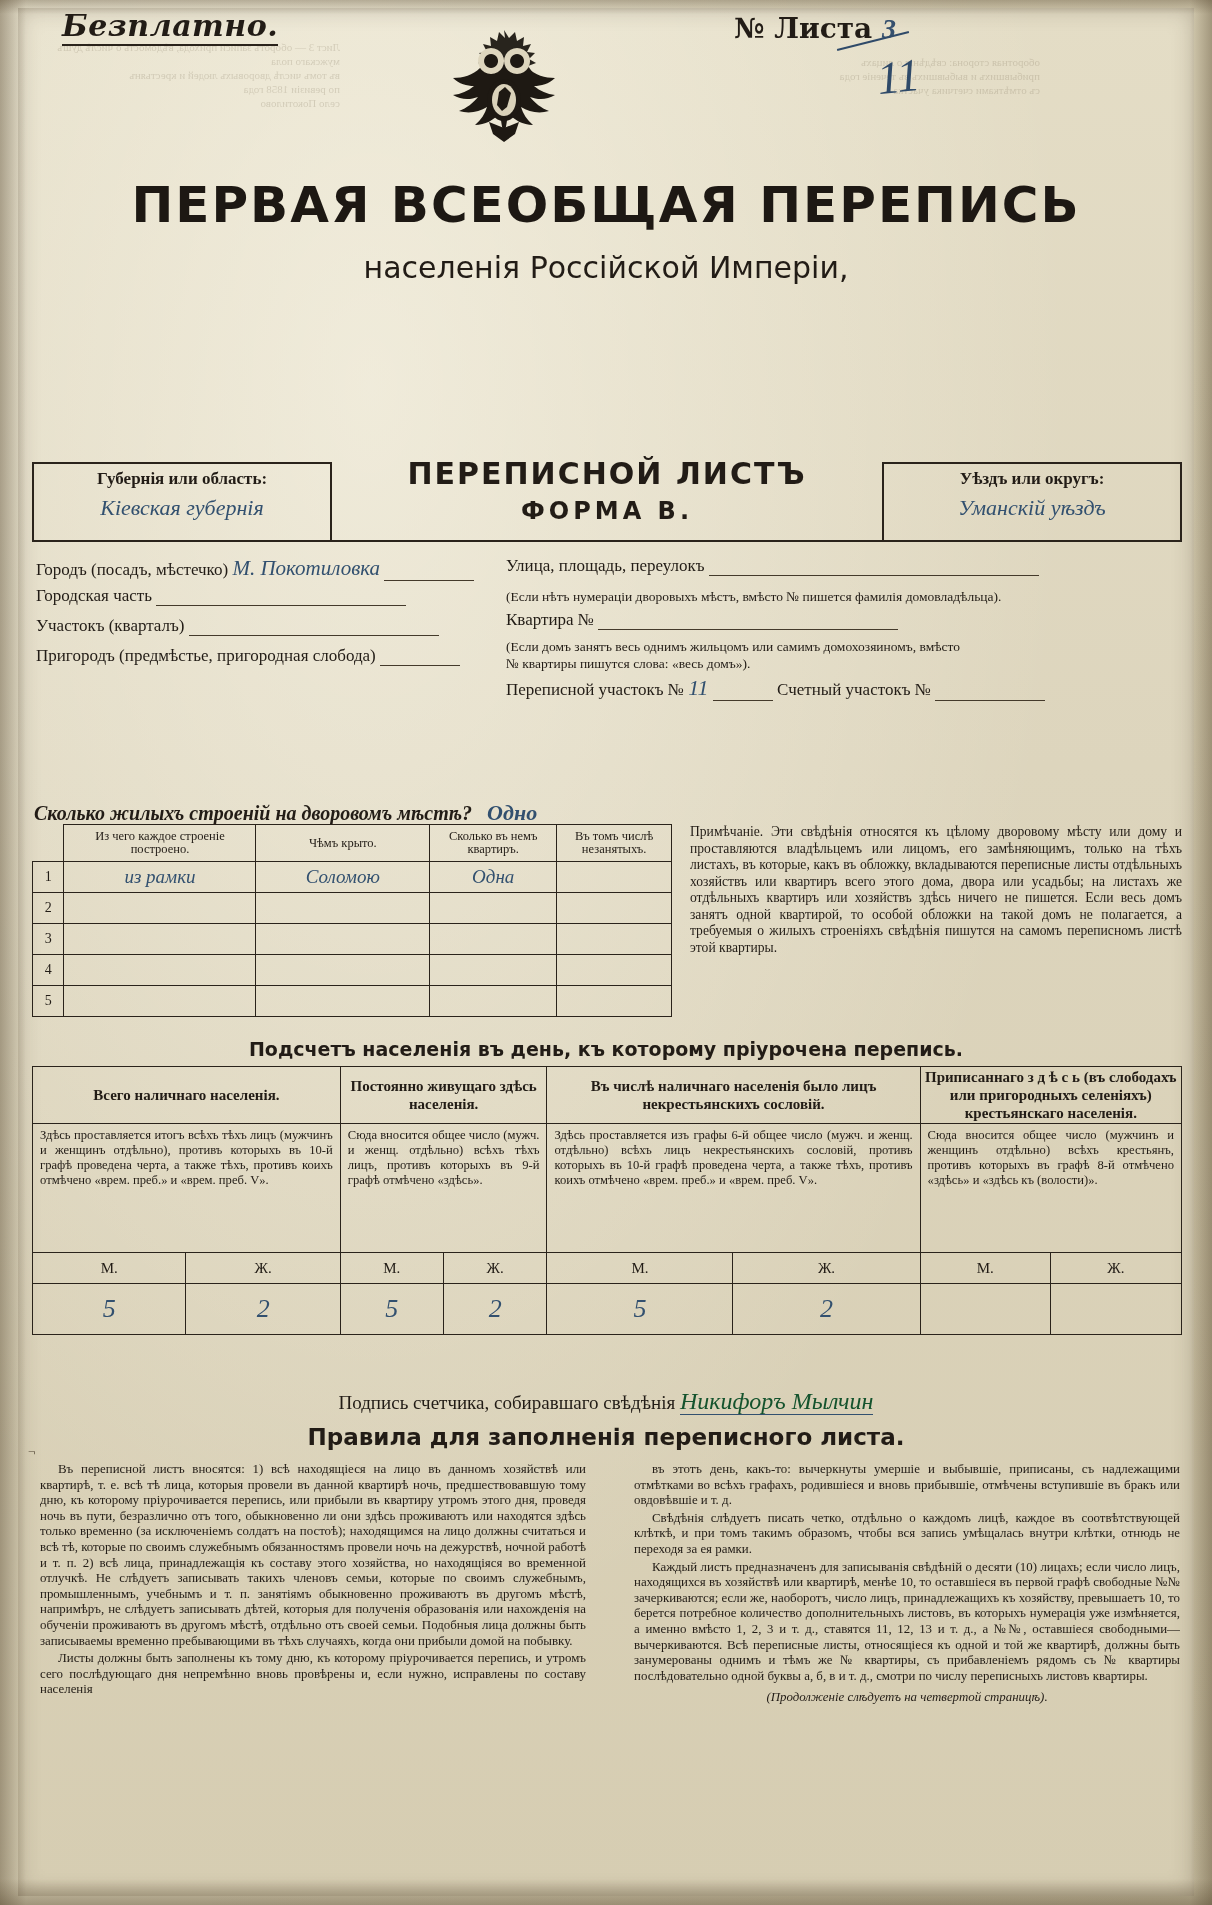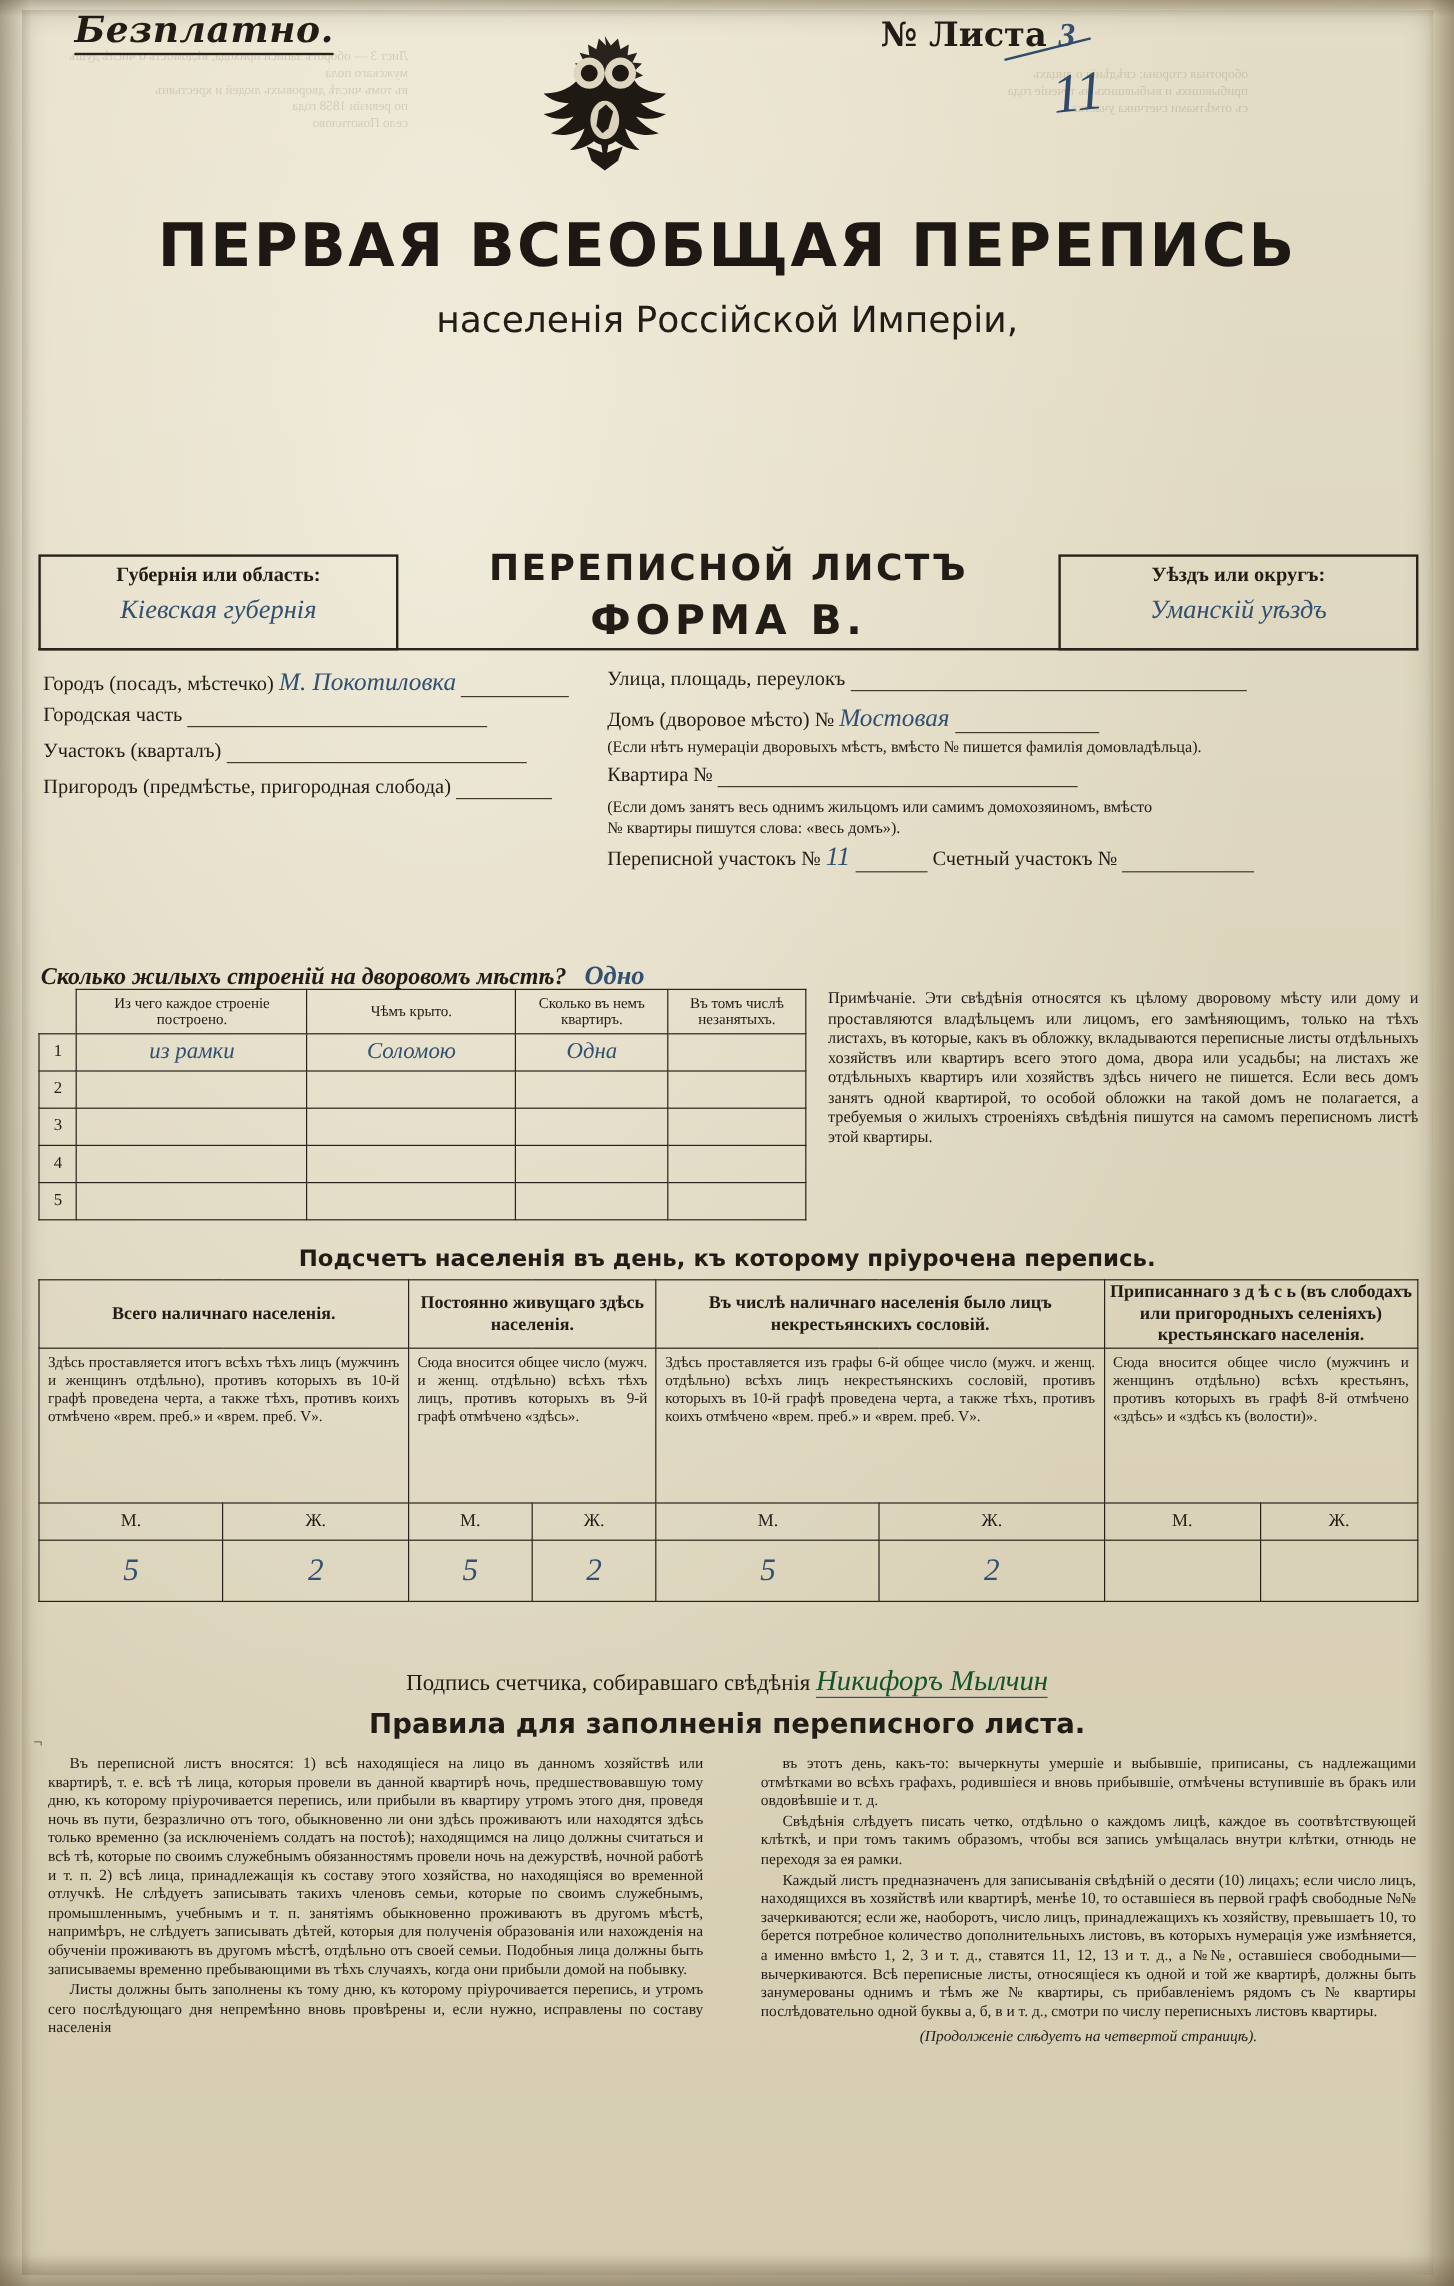--- a/index.html
+++ b/index.html
@@ -88,21 +88,21 @@
   }
   .hdr-left .lbl{font-weight:bold;}
   .hdr-right .lbl{font-weight:bold;}
   .hw{font-family:"Liberation Serif",serif;font-style:italic;color:#32506f;}
   .hdr-hw{display:block;text-align:center;font-size:22px;margin-top:6px;}
   .formtitle{
     position:absolute;left:300px;top:-6px;width:550px;text-align:center;
     font-family:"DejaVu Sans",sans-serif;font-weight:bold;
   }
   .formtitle .a{font-size:30px;letter-spacing:2px;display:block;}
-  .formtitle .b{font-size:34px;letter-spacing:4px;display:block;margin-top:6px;}
+  .formtitle .b{font-size:24px;letter-spacing:4px;display:block;margin-top:6px;}
   .hrule{position:absolute;left:32px;top:540px;width:1150px;height:2px;background:#2a231b;}
 
   
   .addr{position:absolute;left:36px;top:556px;width:1150px;font-size:17px;}
   .row{position:relative;height:30px;}
   .lab{font-family:"Liberation Serif",serif;}
   .note{font-size:13.5px;font-family:"Liberation Serif",serif;}
   .colL{position:absolute;left:0;top:0;width:450px;}
   .colR{position:absolute;left:470px;top:0;width:690px;}
   .ln{display:inline-block;border-bottom:1px solid #443a2b;height:18px;vertical-align:bottom;}
@@ -227,25 +227,20 @@
         <div class="row">
           <span class="lab">Пригородъ (предмѣстье, пригородная слобода)</span>
           <span class="ln" style="width:80px;"></span>
         </div>
       </div>
       <div class="colR">
         <div class="row">
           <span class="lab">Улица, площадь, переулокъ</span>
           <span class="ln" style="width:330px;"></span>
         </div>
-        <div class="row" style="height:26px;">
-          <span class="lab">Домъ (дворовое мѣсто) №</span>
-          <span class="hw" style="font-size:21px;">Мостовая</span>
-          <span class="ln" style="width:120px;"></span>
-        </div>
         <div class="row" style="height:24px;">
           <span class="note">(Если нѣтъ нумераціи дворовыхъ мѣстъ, вмѣсто № пишется фамилія домовладѣльца).</span>
         </div>
         <div class="row" style="height:26px;">
           <span class="lab">Квартира №</span>
           <span class="ln" style="width:300px;"></span>
         </div>
         <div class="row" style="height:17px;">
           <span class="note">(Если домъ занятъ весь однимъ жильцомъ или самимъ домохозяиномъ, вмѣсто</span>
         </div>

